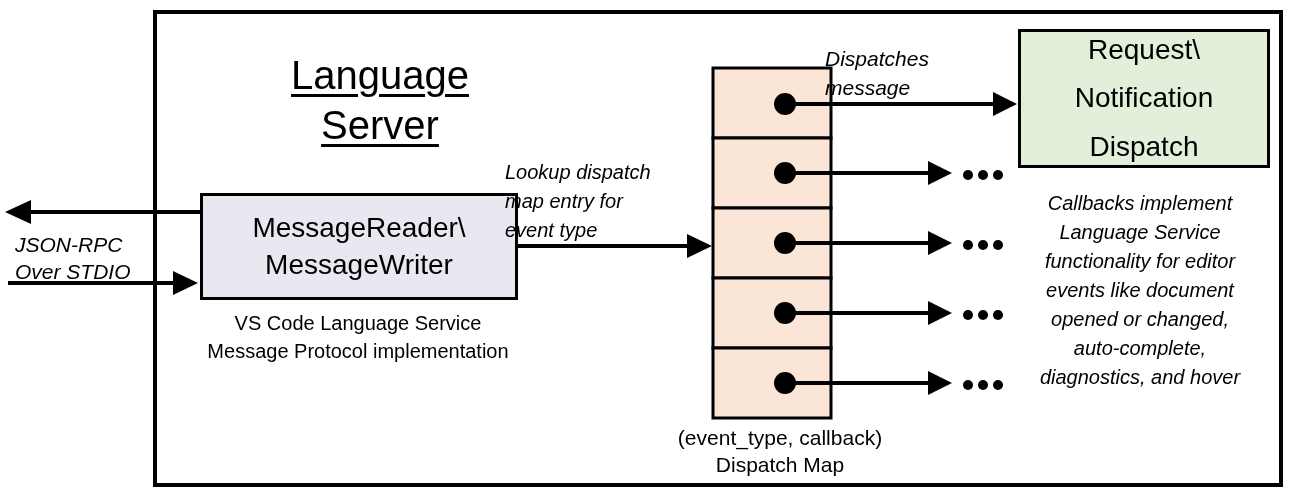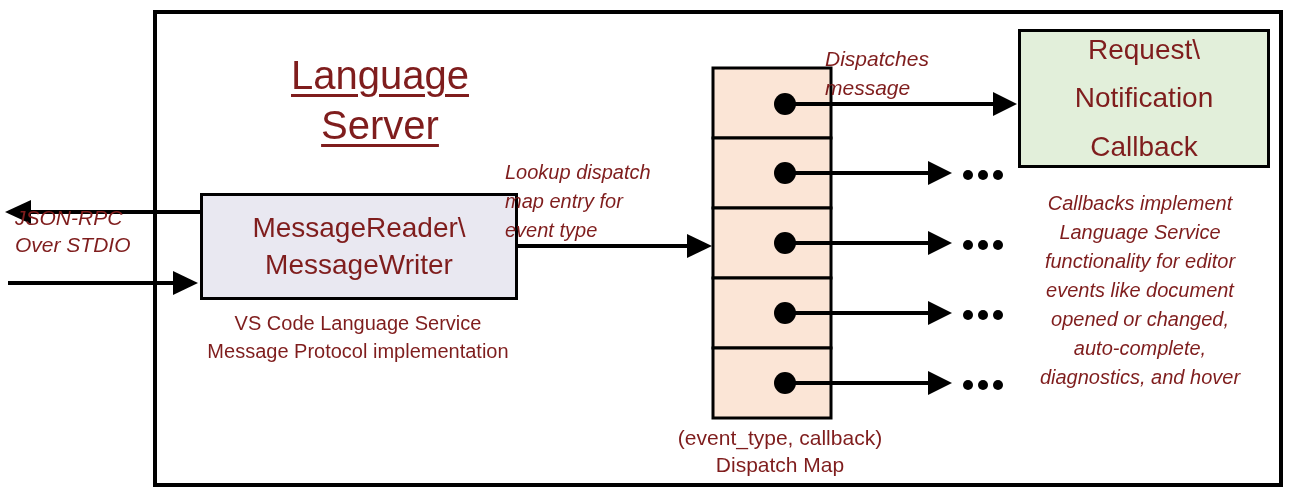--- a/index.html
+++ b/index.html
@@ -1,18 +1,18 @@
 <!DOCTYPE html>
 <html><head>
 <meta charset="utf-8">
 <style>
   html,body{margin:0;padding:0;background:#fff;}
   #stage{
     position:relative;width:1291px;height:494px;background:#ffffff;
-    font-family:"Liberation Sans",sans-serif;color:#7f1d1d;overflow:hidden;
+    font-family:"Liberation Sans",sans-serif;color:#000000;overflow:hidden;
   }
   .abs{position:absolute;}
   #outer-box{
     left:153px;top:10px;width:1130px;height:477px;
     border:4px solid #000;box-sizing:border-box;background:transparent;
   }
   #title{
     left:228px;top:50px;width:304px;text-align:center;
     font-size:40px;line-height:1.25;
     text-decoration:underline;text-decoration-thickness:3px;text-underline-offset:5px;
@@ -22,21 +22,21 @@
     display:flex;flex-direction:column;align-items:center;justify-content:center;
     text-align:center;
   }
   #reader-box{left:200px;top:193px;width:318px;height:107px;font-size:28px;line-height:1.32;}
   #callback-box{left:1018px;top:29px;width:252px;height:139px;font-size:28px;line-height:1.3;gap:12px;}
   .caption{ text-align:center;font-size:20px;line-height:29px; }
   #reader-caption{left:178px;top:309px;width:360px;line-height:28px;}
   #map-caption{left:672px;top:424px;width:216px;font-size:21px;line-height:27px;}
   #note{left:1008px;top:189px;width:264px;text-align:center;font-size:20px;line-height:29px;font-style:italic;}
   .flow-label{ font-style:italic;text-align:left;font-size:21px; }
-  #stdio-label{left:15px;top:204px;width:165px;line-height:27px;}
+  #stdio-label{left:15px;top:231px;width:165px;line-height:27px;}
   #lookup-label{left:505px;top:158px;width:200px;font-size:20px;line-height:29px;}
   #dispatch-label{left:825px;top:44px;width:135px;line-height:29px;}
   #diagram-svg{left:0;top:0;width:1291px;height:494px;}
 </style>
 </head>
 <body>
 
 <div id="stage">
 
   <svg id="diagram-svg" class="abs" viewBox="0 0 1291 494" xmlns="http://www.w3.org/2000/svg">
@@ -142,21 +142,21 @@
   </div>
 
   <div id="map-caption" class="abs caption">
     <div>(event_type, callback)</div>
     <div>Dispatch Map</div>
   </div>
 
   <div id="callback-box" class="abs node-box" style="background-color: rgb(226, 239, 218);">
     <div>Request\</div>
     <div>Notification</div>
-    <div>Callback</div>
+    <div>Dispatch</div>
   </div>
 
   <div id="note" class="abs">
     <div>Callbacks implement</div>
     <div>Language Service</div>
     <div>functionality for editor</div>
     <div>events like document</div>
     <div>opened or changed,</div>
     <div>auto-complete,</div>
     <div>diagnostics, and hover</div>

